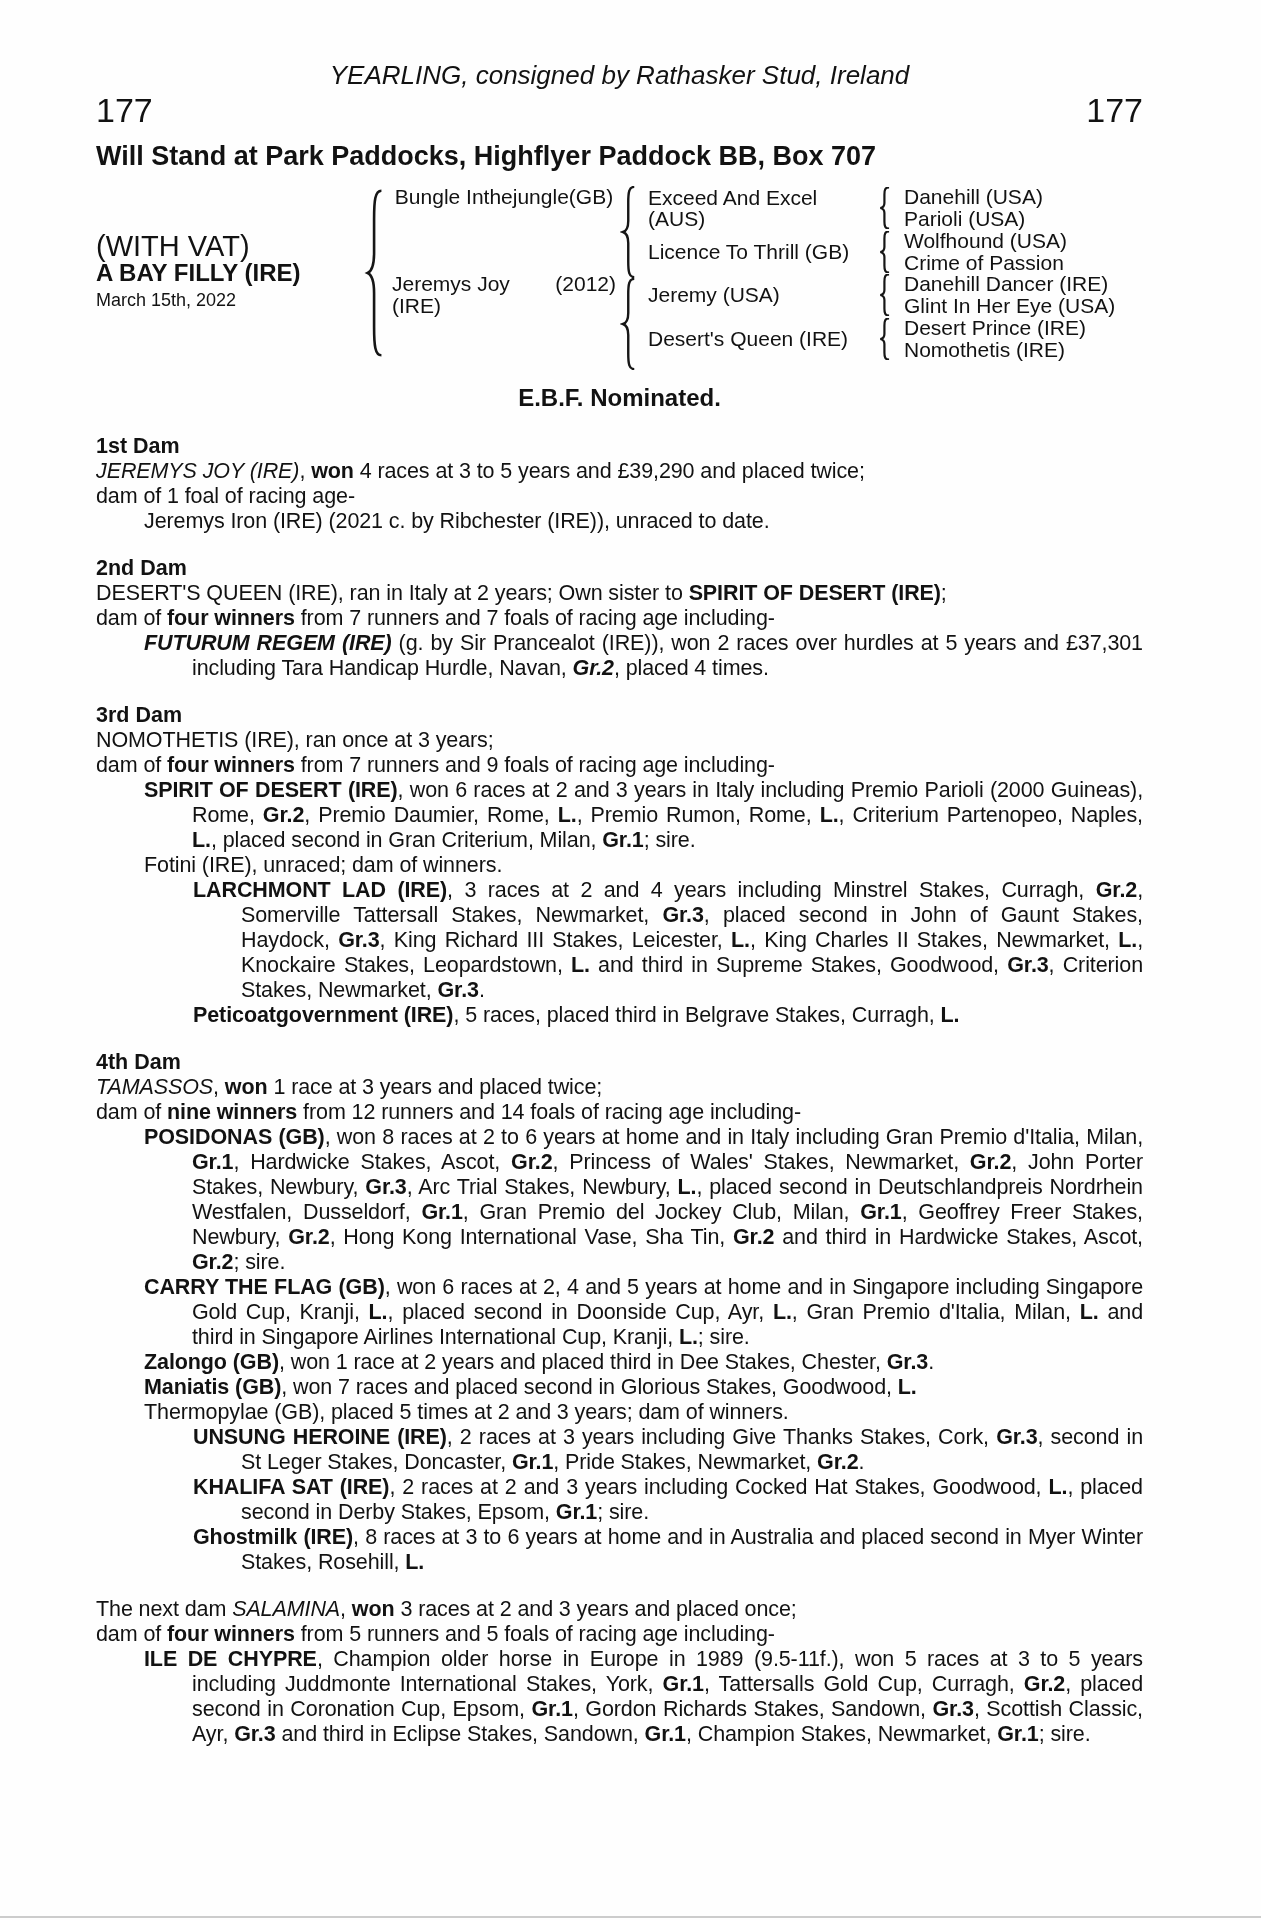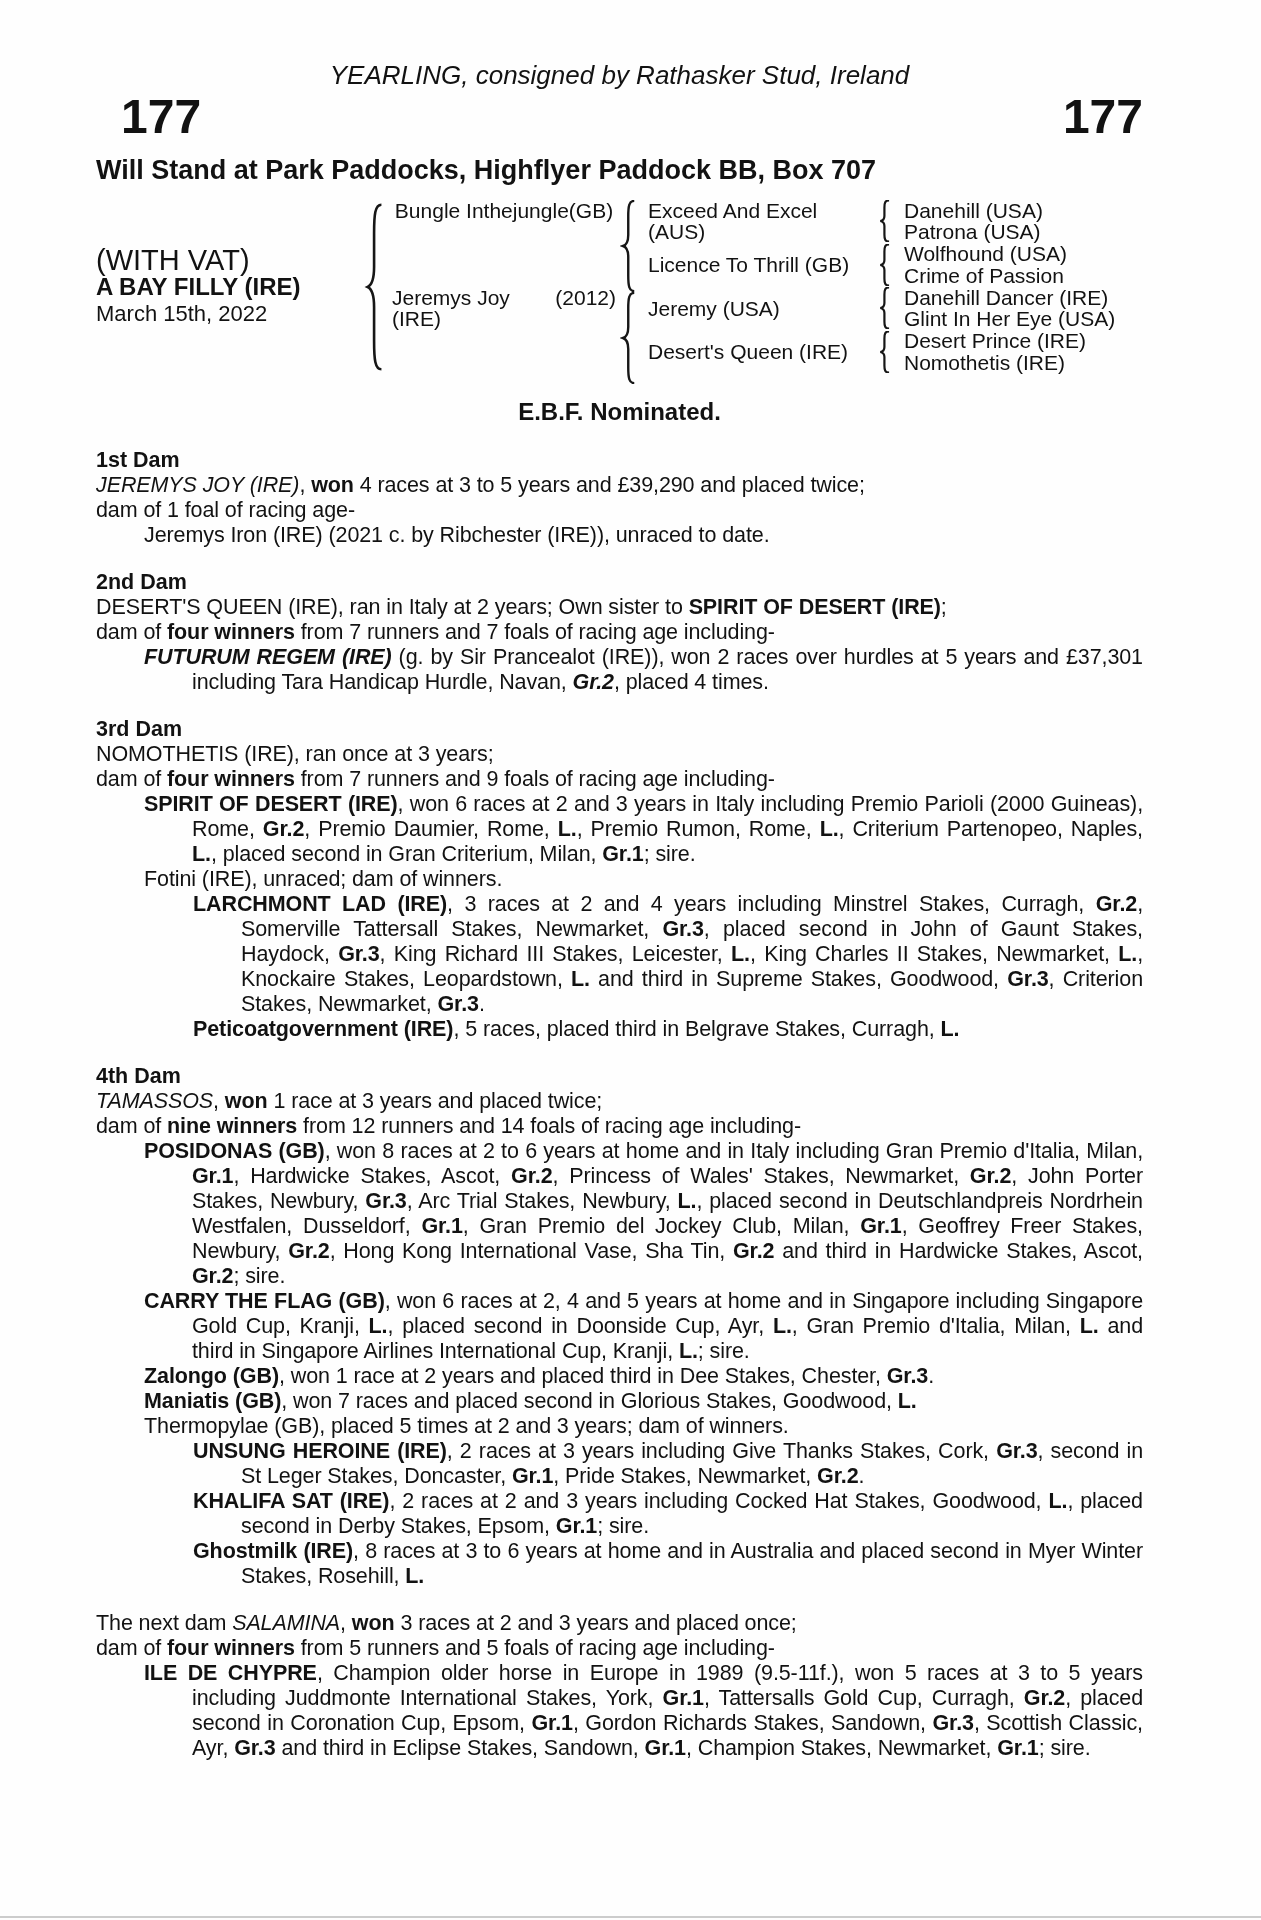--- a/index.html
+++ b/index.html
@@ -16,36 +16,36 @@
   }
   .consignor{
     text-align:center;
     font-style:italic;
     font-size:26px;
     line-height:30px;
   }
   .lot-row{
     display:flex;justify-content:space-between;align-items:flex-start;
     margin-top:4px;
-    font-weight:700;font-size:48px;line-height:0.95;margin-left:25px;
+    font-weight:400;font-size:34px;line-height:0.95;
   }
   .stand-line{
     margin-top:14px;
     font-weight:700;font-size:27px;line-height:32px;
   }
   
   .pedigree{
     display:flex;width:1070px;height:174px;margin-top:14px;
     font-size:21px;line-height:21.5px;
   }
   .ped-col{display:flex;flex-direction:column;}
   .owner{width:265px;justify-content:center;}
   .owner .vat{font-size:29px;line-height:26px;}
   .owner .name{font-weight:700;font-size:24px;line-height:28px;}
-  .owner .date{font-size:22px;line-height:26px;}
+  .owner .date{font-size:18px;line-height:26px;}
   .brace-col{display:flex;flex-direction:column;align-items:center;}
   .b1{width:27px;justify-content:center;}
   .b2{width:26px;} .b2>div{flex:1;display:flex;align-items:center;justify-content:center;}
   .b3{width:22px;} .b3>div{flex:1;display:flex;align-items:center;justify-content:center;}
   .parents{width:228px;} .parents>div{flex:1;display:flex;justify-content:center;padding-left:4px;}
   .gps{width:232px;} .gps>div{flex:1;display:flex;align-items:center;padding-left:6px;white-space:pre-line;}
   .ggps{width:244px;} .ggps>div{flex:1;display:flex;align-items:center;padding-left:8px;}
   svg.brace{display:block;}
   
   .ebf{
@@ -150,21 +150,21 @@
     </div>
     <div>
       <svg class="brace" width="14" height="42" viewBox="0 0 24 100" preserveAspectRatio="none" aria-hidden="true">
         <path d="M19,1 C12,1 11,7 11,18 L11,38 C11,46 8,49 4,50 C8,51 11,54 11,62 L11,82 C11,93 12,99 19,99" fill="none" stroke="#161616" stroke-width="2.2" vector-effect="non-scaling-stroke"></path>
       </svg>
     </div>
   </div>
 
   <div class="ped-col ggps">
     <div>Danehill (USA)</div>
-    <div>Patrona (USA)</div>
+    <div>Parioli (USA)</div>
     <div>Wolfhound (USA)</div>
     <div>Crime of Passion</div>
     <div>Danehill Dancer (IRE)</div>
     <div>Glint In Her Eye (USA)</div>
     <div>Desert Prince (IRE)</div>
     <div>Nomothetis (IRE)</div>
   </div>
 
 </div>
 

